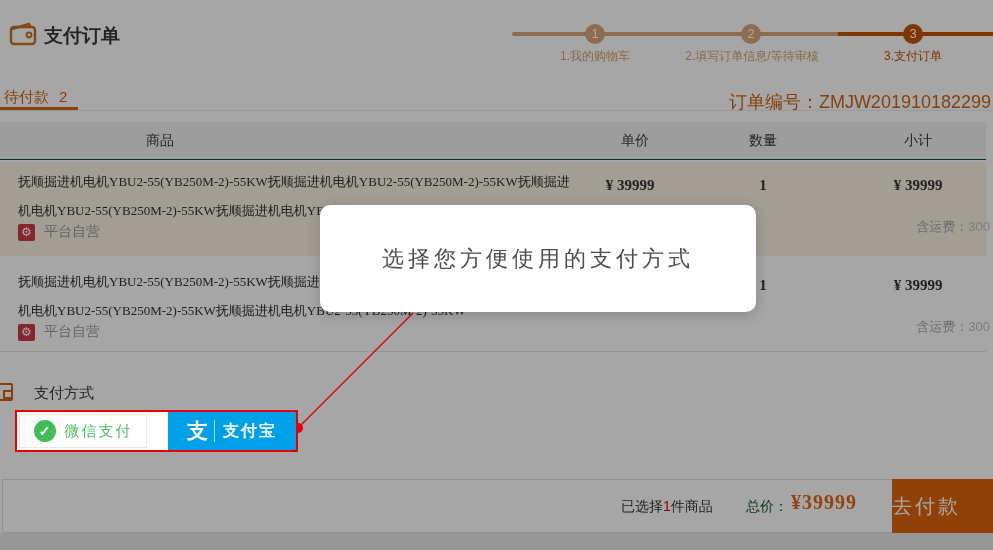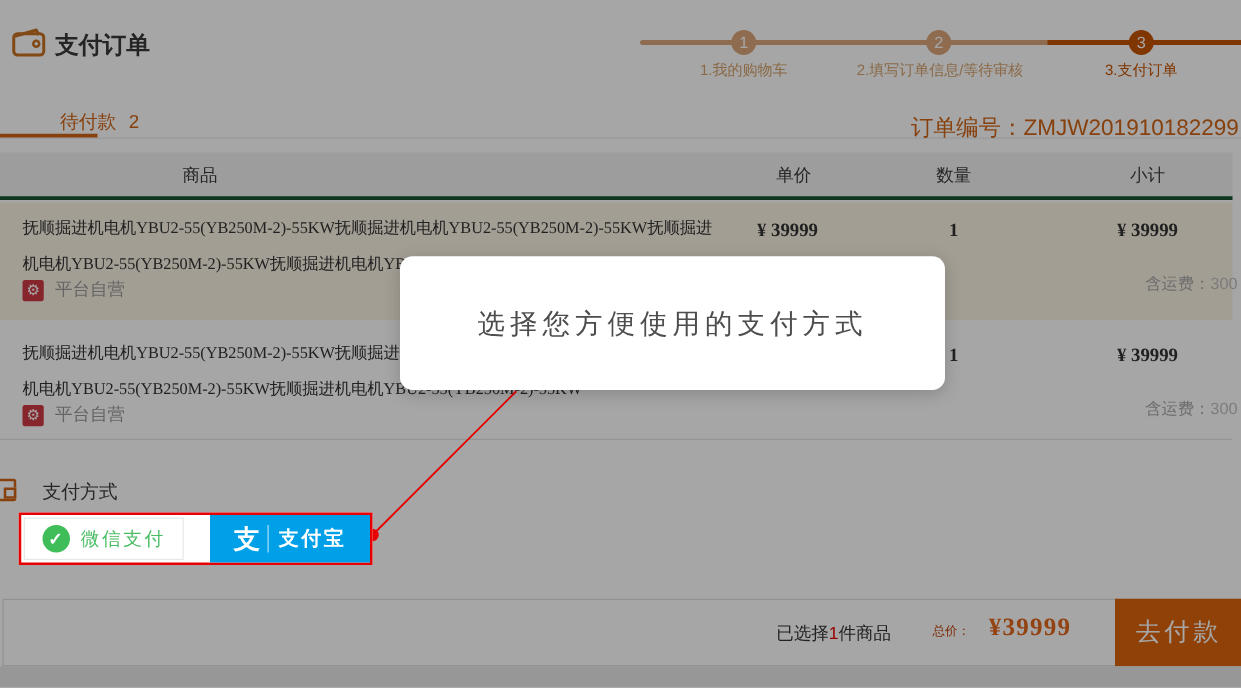--- a/index.html
+++ b/index.html
@@ -21,29 +21,29 @@
   .step-circle { width:20px; height:20px; border-radius:50%; color:#fff;
                  font-size:13px; text-align:center; line-height:20px; top:24px; }
   .step-inactive { background:#dca77b; }
   .step-active   { background:#c55300; }
   .step-label { top:48px; font-size:12px; text-align:center; }
   .step-label.inactive { color:#d5a26e; }
   .step-label.active   { color:#c55300; }
 
   
   .tab-divider { left:0; top:110px; width:993px; height:1px; background:#ececec; }
-  .tab-pending { left:4px; top:88px; font-size:15px; color:#cf6516;margin-left:44px; }
+  .tab-pending { left:4px; top:88px; font-size:15px; color:#cf6516; }
   .tab-count   { margin-left:10px; }
   .tab-underline { left:0; top:107px; width:78px; height:3px; background:#cf6516; }
   .order-no { right:2px; top:90px; font-size:18px; color:#cf6516; white-space:nowrap; }
 
   
   .serif { font-family:"Liberation Serif", serif; }
   .thead { left:0; top:122px; width:986px; height:38px; background:#f2f2f2;
-           border-bottom:3px solid #14532d; font-size:14px; color:#3a3a3a; }
+           border-bottom:1px solid #14532d; font-size:14px; color:#3a3a3a; }
   .th { position:absolute; top:10px; text-align:center; }
   .th-product  { left:0;    width:320px; }
   .th-price    { left:570px; width:130px; }
   .th-qty      { left:706px; width:114px; }
   .th-subtotal { left:848px; width:140px; }
 
   .prow { left:0; width:986px; }
   .prow1 { top:162px; height:94px; background:#fbf3e4; }
   .prow2 { top:262px; height:90px; background:#ffffff; border-bottom:1px solid #e5e5e5; }
   .pname { position:absolute; left:18px; top:5px; width:555px; font-size:13px;
@@ -68,26 +68,26 @@
              border-radius:2px; }
   .pay-ico:after { content:""; position:absolute; right:-2px; top:5px; width:6px; height:5px;
                    background:#fff; border:2px solid #cf6516; }
   .pay-label { left:34px; top:384px; font-size:15px; color:#3c3c3c; }
 
   
   .footer-bar { left:2px; top:479px; width:991px; height:54px; background:#fff;
                 border:1px solid #e0e0e0; }
   .sel-line { position:absolute; left:618px; top:18px; font-size:14px; color:#333; }
   .sel-count { color:#e60000; }
-  .total-label { position:absolute; left:743px; top:18px; font-size:10px; color:#c2410c; }
+  .total-label { position:absolute; left:743px; top:18px; font-size:14px; color:#14532d; }
   .total-value { position:absolute; left:788px; top:11px; font-size:20px; font-weight:bold;
                  color:#e2661c; letter-spacing:1px; }
   .pay-go-btn { position:absolute; left:889px; top:-1px; width:102px; height:54px;
                 background:#dd650b; color:#fff; font-size:20px; letter-spacing:3px;
-                border:none; text-align:center; line-height:54px; cursor:pointer; }
+                border:none; line-height:54px; cursor:pointer; }
   .bottom-strip { left:0; top:533px; width:993px; height:17px; background:#e9e9e9; }
 
   
   .overlay { left:0; top:0; width:993px; height:550px; background:rgba(0,0,0,0.35); z-index:10; }
   .connector-svg { left:0; top:0; width:993px; height:550px; z-index:11; pointer-events:none; }
 
   .paybox { left:15px; top:410px; width:283px; height:42px; background:#fff;
             border:2px solid #e60000; z-index:12; }
   .wechat-btn { position:absolute; left:2px; top:2px; width:128px; height:34px; background:#fff;
                 border:1px solid #e8e8e8; display:flex; align-items:center;

